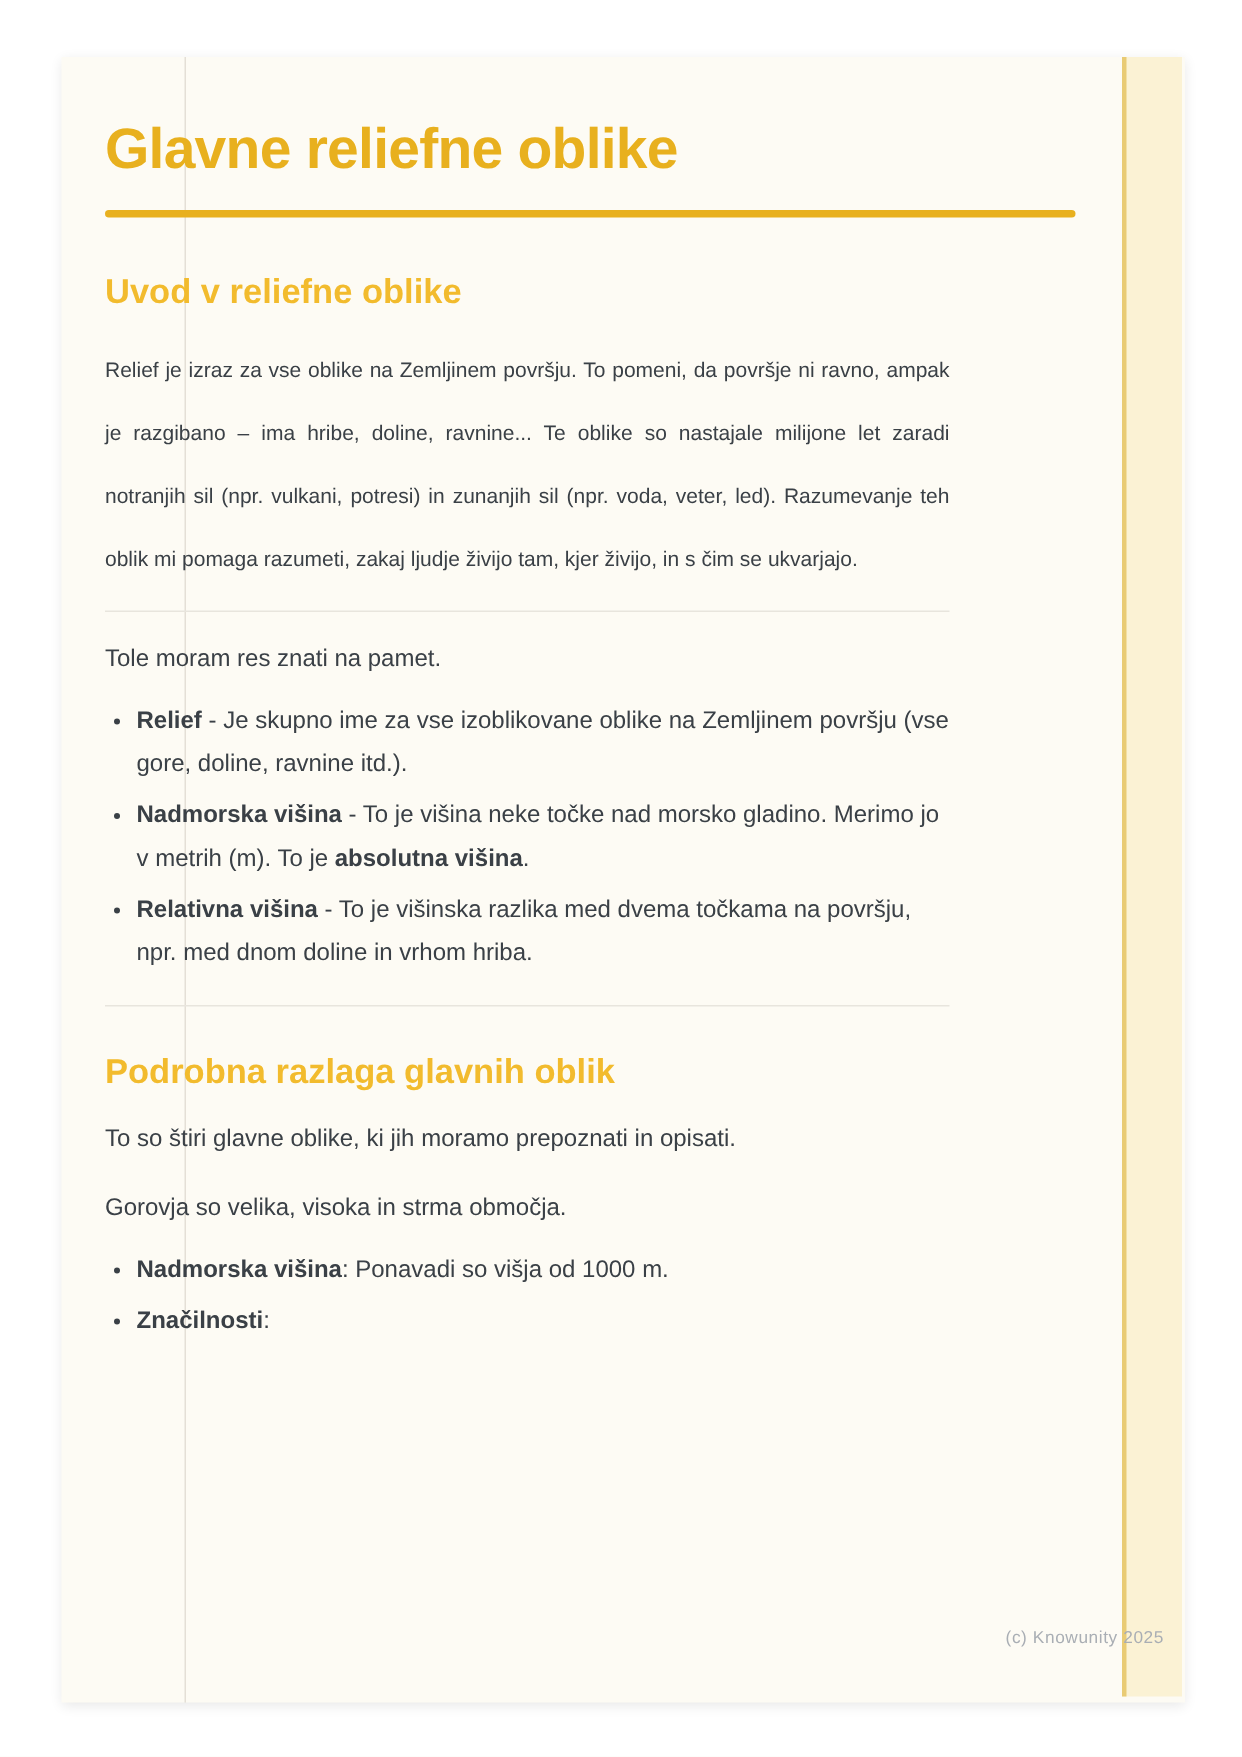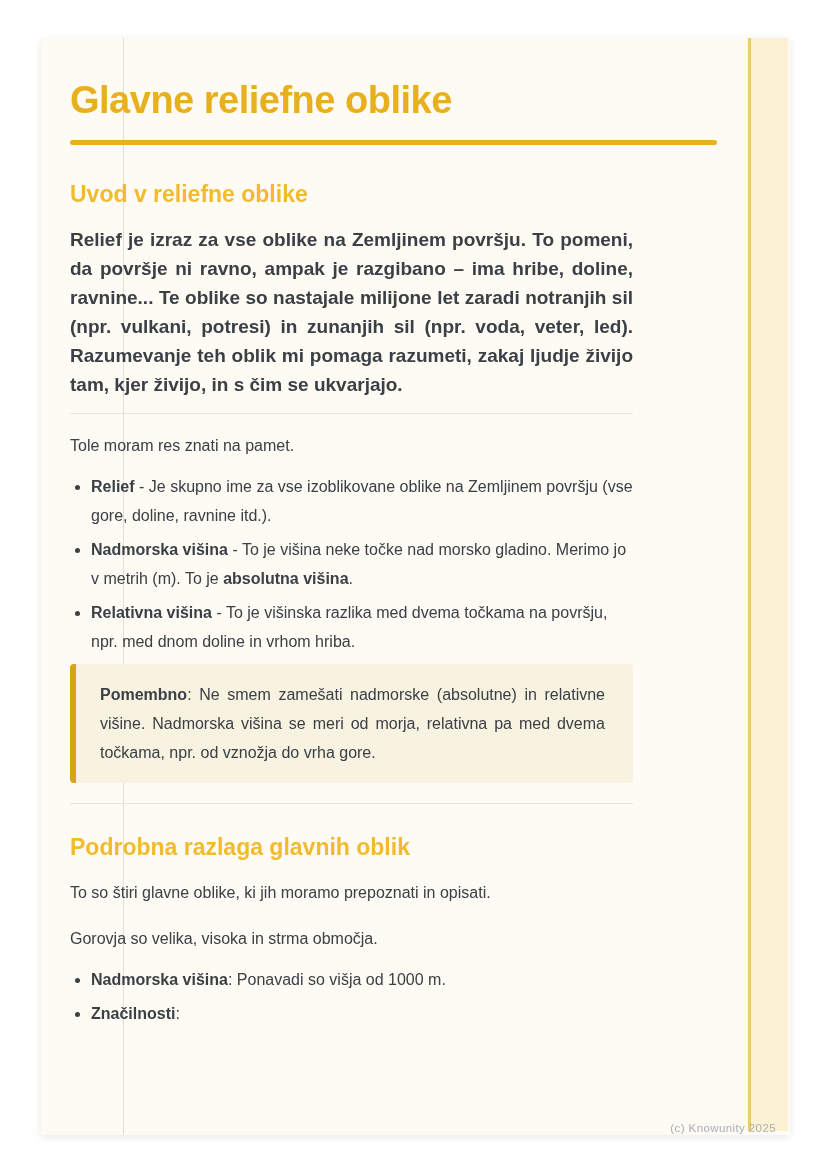--- a/index.html
+++ b/index.html
@@ -48,22 +48,22 @@
   h2.section-heading{
     margin:30px 0 0 0;font-size:23px;line-height:27px;font-weight:bold;
     color:var(--heading);
   }
   h2.first{margin-top:36px;}
   h3.subsection-heading{
     margin:24px 0 0 0;font-size:19px;line-height:24px;font-weight:bold;
     color:var(--heading);
   }
   p.body-text{
-    margin:17px 0 0 0;width:563px;font-size:19px;line-height:29px;
-    color:var(--text);text-align:justify;font-weight:bold;
+    margin:17px 0 0 0;width:563px;font-size:14px;line-height:42px;
+    color:var(--text);text-align:justify;
   }
   p.lead-text{
     margin:17px 0 0 0;width:563px;font-size:16px;line-height:29px;
     color:var(--text);
   }
   .divider{
     margin-top:14px;width:563px;height:1px;background:var(--divider);
   }
   .divider.mt-lg{margin-top:20px;}
   ul.bullet-list{
@@ -82,21 +82,21 @@
   }
   .callout{
     margin-top:8px;width:563px;background:var(--callout-bg);
     border-left:6px solid var(--callout-border);
     border-radius:4px;padding:16px 28px 16px 24px;
     font-size:16px;line-height:29px;color:var(--text);text-align:justify;
   }
   strong{font-weight:bold;}
   .footer-credit{
     position:absolute;right:14px;top:1048px;
-    font-size:11.5px;letter-spacing:0.4px;color:var(--footer);margin-top:36px;
+    font-size:11.5px;letter-spacing:0.4px;color:var(--footer);
   }
 </style>
 </head>
 <body>
 
 <div class="page">
   <div class="notebook-line"></div>
   <div class="margin-band"></div>
 
   <div class="content">
@@ -110,23 +110,20 @@
     <div class="divider"></div>
 
     <p class="lead-text">Tole moram res znati na pamet.</p>
 
     <ul class="bullet-list">
       <li><strong>Relief</strong><span> - Je skupno ime za vse izoblikovane oblike na Zemljinem površju (vse gore, doline, ravnine itd.).</span></li>
       <li><strong>Nadmorska višina</strong><span> - To je višina neke točke nad morsko gladino. Merimo jo v metrih (m). To je </span><strong>absolutna višina</strong><span>.</span></li>
       <li><strong>Relativna višina</strong><span> - To je višinska razlika med dvema točkama na površju, npr. med dnom doline in vrhom hriba.</span></li>
     </ul>
 
-    <div class="callout">
-      <strong>Pomembno</strong><span>: Ne smem zamešati nadmorske (absolutne) in relativne višine. Nadmorska višina se meri od morja, relativna pa med dvema točkama, npr. od vznožja do vrha gore.</span>
-    </div>
 
     <div class="divider mt-lg"></div>
 
     <h2 class="section-heading">Podrobna razlaga glavnih oblik</h2>
     <p class="lead-text">To so štiri glavne oblike, ki jih moramo prepoznati in opisati.</p>
 
     <p class="lead-text">Gorovja so velika, visoka in strma območja.</p>
 
     <ul class="bullet-list">
       <li><strong>Nadmorska višina</strong><span>: Ponavadi so višja od 1000 m.</span></li>

